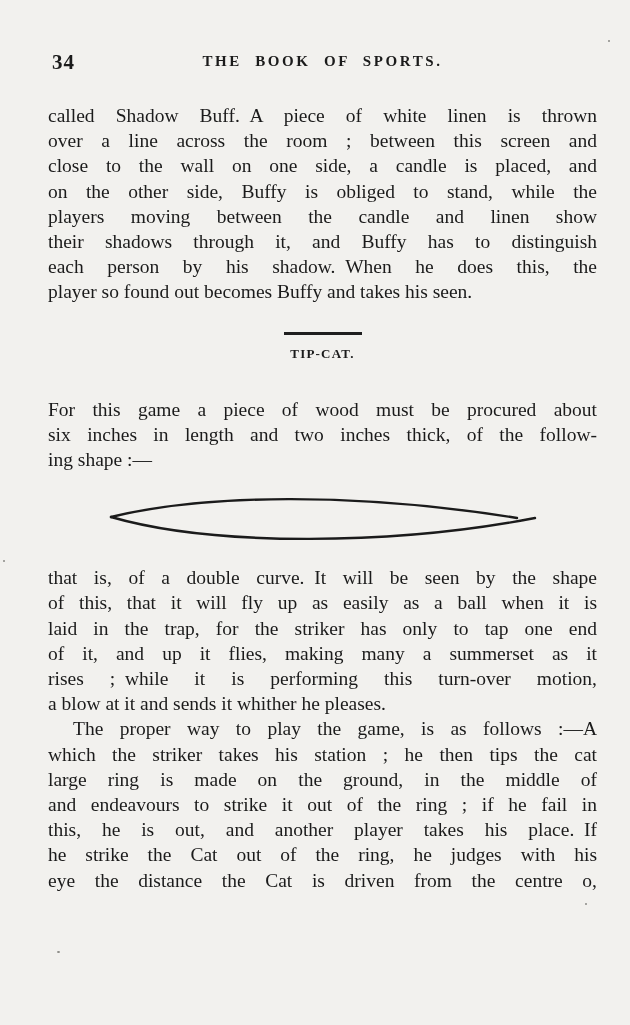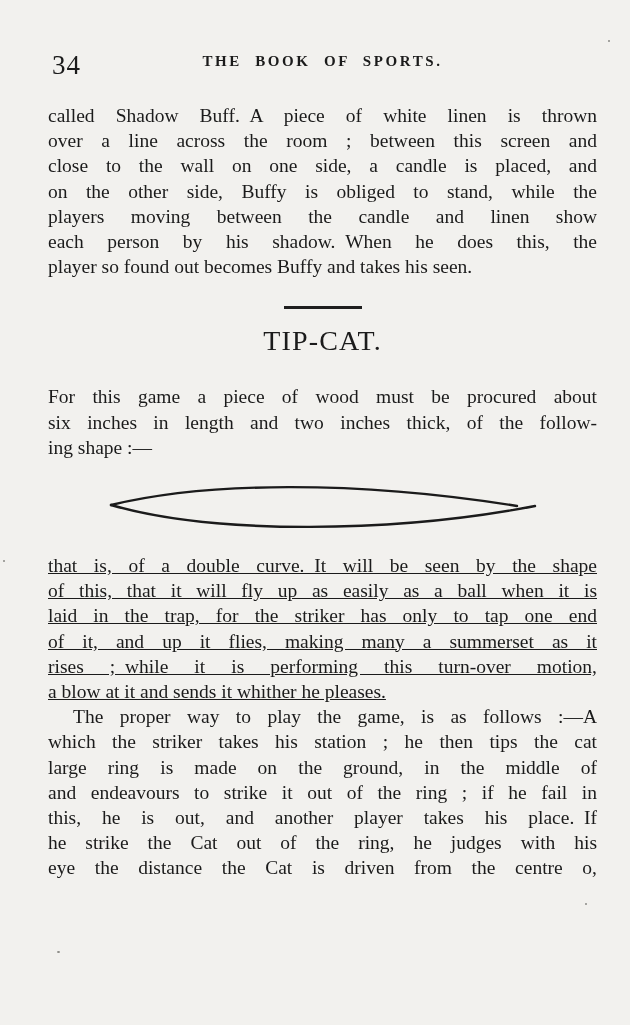--- a/index.html
+++ b/index.html
@@ -14,21 +14,21 @@
     position:relative;
     width:630px; height:1025px;
     background:#f2f1ee;
   }
   
   .header {
     position:absolute; top:50px; left:48px; right:33px; height:26px;
   }
   .page-number {
     position:absolute; left:4px; top:0;
-    font-size:27px; font-weight:normal; letter-spacing:1px;
+    font-size:21px; font-weight:bold; letter-spacing:1px;
   }
   .running-title {
     position:absolute; left:0; right:0; top:3px;
     text-align:center;
     font-size:15px; font-weight:bold;
     letter-spacing:2.6px; word-spacing:7px;
   }
   
   .column {
     position:absolute; top:103px; left:48px; width:549px;
@@ -41,33 +41,33 @@
   .line.short { text-align-last:left; }
   .line.indent { text-indent:25px; }
   
   .rule-wrap { margin-top:27px; height:3px; text-align:center; }
   .rule {
     display:inline-block; width:78px; height:3px;
     background:#1f1f1f; border:none; margin:0; vertical-align:top;
   }
   
   .section-heading {
-    margin-top:19px;
+    margin-top:6px;
     text-align:center;
-    font-size:28px; letter-spacing:1.2px; font-weight:normal;
+    font-size:13px; letter-spacing:1.2px; font-weight:bold;
     line-height:26px;
   }
   .intro { margin-top:30px; }
   
   .figure-wrap {
     margin-top:17px; margin-left:57px;
     width:432px; height:64px;
   }
   .figure-wrap svg { display:block; }
-  .body2 { margin-top:12px;text-decoration:underline; }
+  .body2 { margin-top:12px; }
   
   .speck { position:absolute; background:#8a8a86; border-radius:50%; }
   .s1 { width:2px; height:2px; left:3px;  top:560px; }
   .s2 { width:3px; height:2px; left:57px; top:951px; }
   .s3 { width:2px; height:2px; left:585px;top:903px; }
   .s4 { width:2px; height:2px; left:608px;top:40px;  }
 </style>
 </head>
 <body>
 
@@ -79,20 +79,21 @@
   </div>
 
   <div class="column">
 
     <div>
       <div class="line">called Shadow Buff. A piece of white linen is thrown</div>
       <div class="line">over a line across the room ; between this screen and</div>
       <div class="line">close to the wall on one side, a candle is placed, and</div>
       <div class="line">on the other side, Buffy is obliged to stand, while the</div>
       <div class="line">players moving between the candle and linen show</div>
+      <div class="line">their shadows through it, and Buffy has to distinguish</div>
       <div class="line">each person by his shadow. When he does this, the</div>
       <div class="line short">player so found out becomes Buffy and takes his seen.</div>
     </div>
 
     <div class="rule-wrap">
       <span class="rule"></span>
     </div>
 
     <div class="section-heading">TIP-CAT.</div>
 

